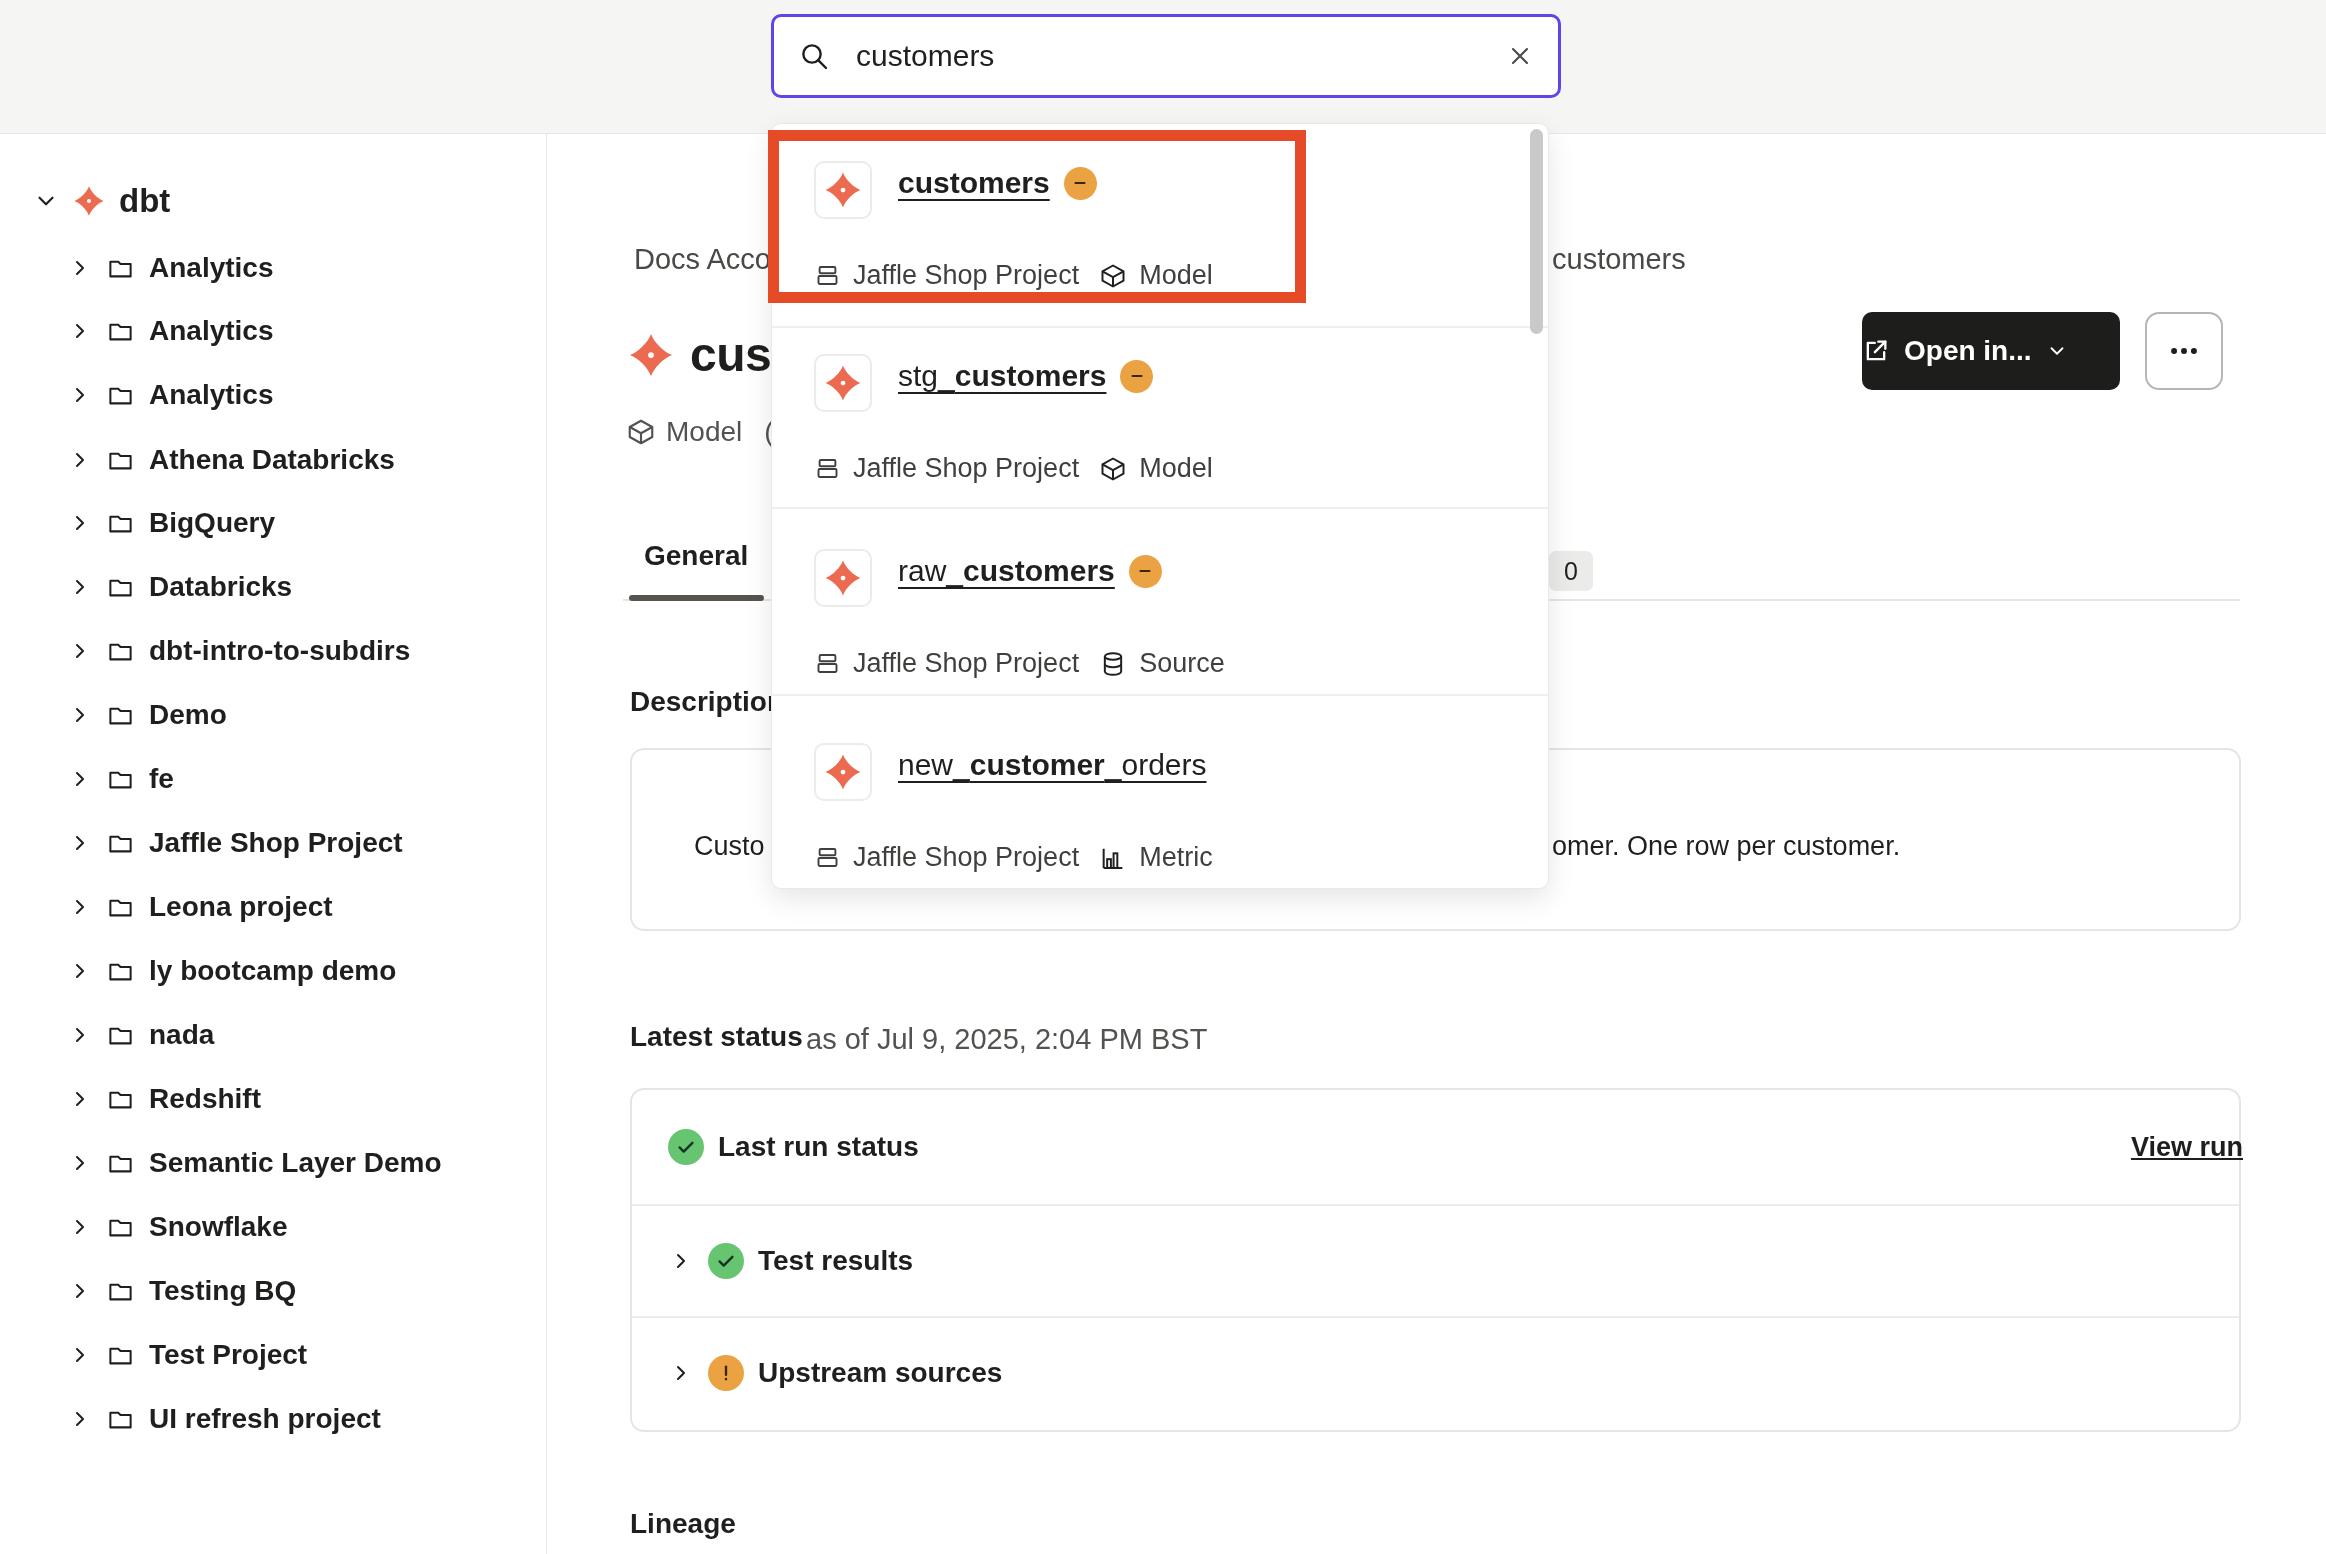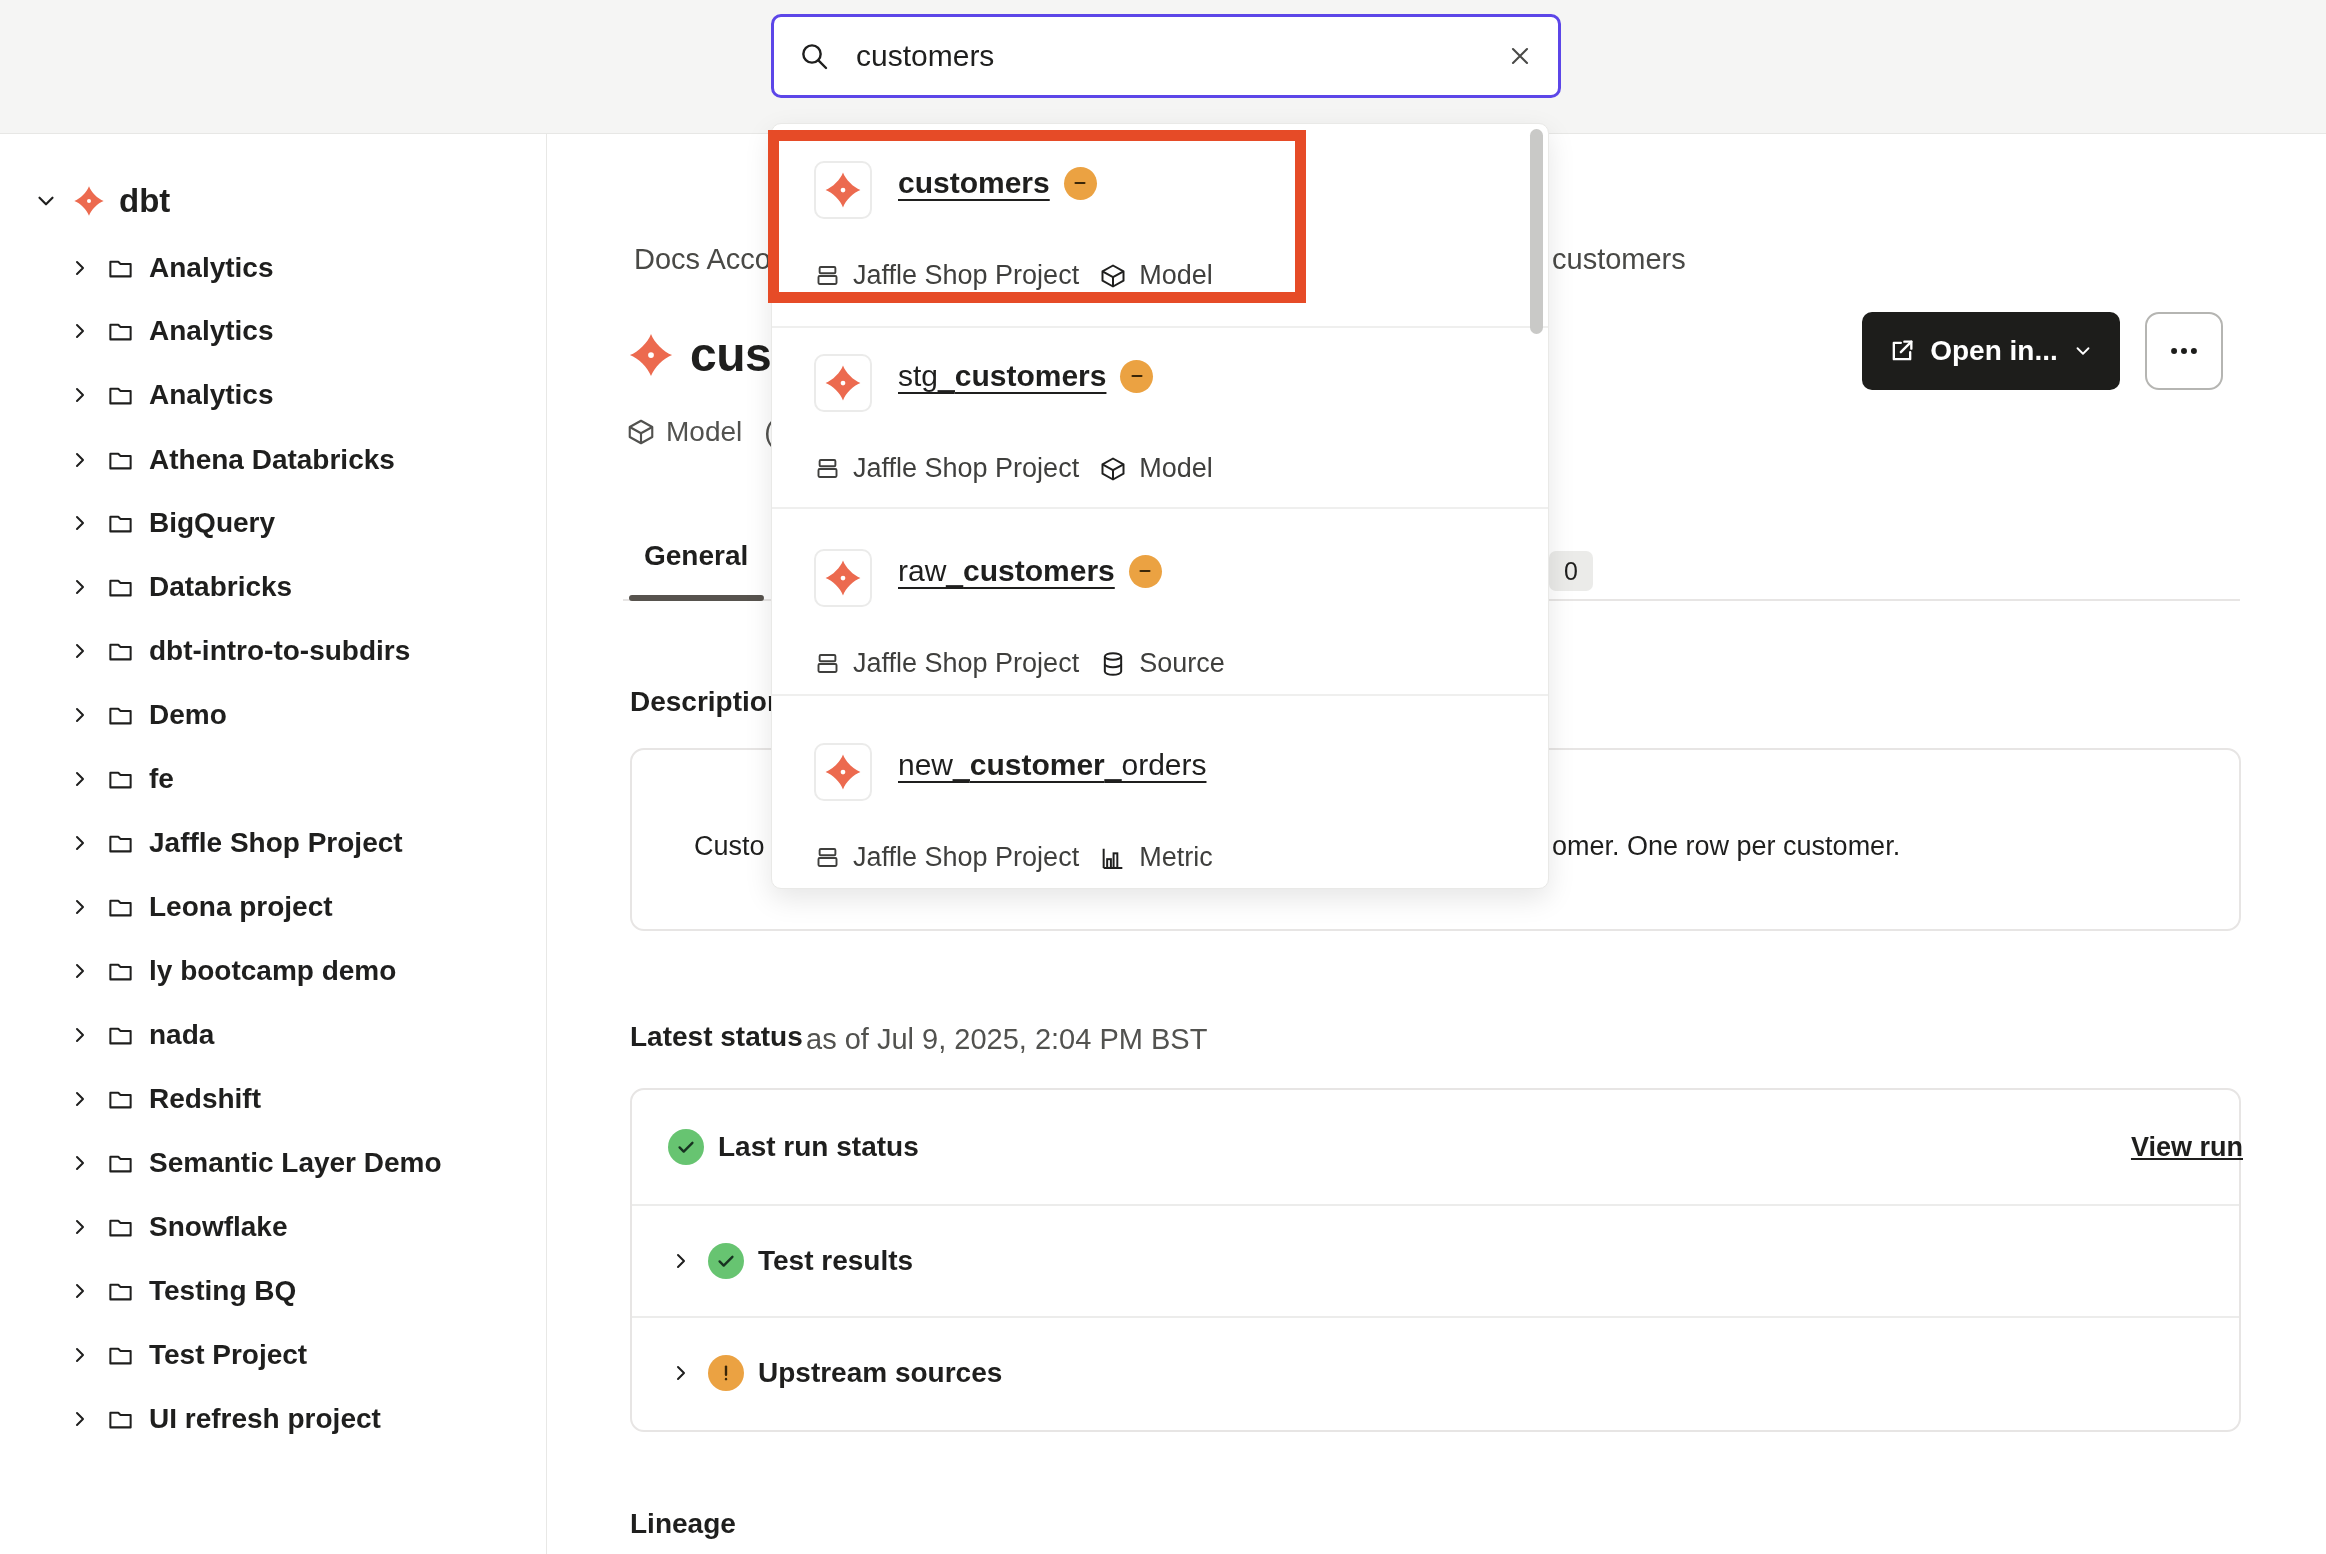--- a/index.html
+++ b/index.html
@@ -60,21 +60,21 @@
   .badge{width:33px;height:33px;border-radius:50%;background:#eba242;display:flex;align-items:center;justify-content:center;}
   .r-meta{position:absolute;left:42px;top:108px;display:flex;align-items:center;gap:12px;font-size:27px;color:#3f3f3d;white-space:nowrap;}
   .r-div{position:absolute;left:0;width:100%;height:2px;background:#efefee;}
   .scroll-thumb{position:absolute;right:5px;top:5px;width:13px;height:205px;background:#c9c9c7;border-radius:7px;}
 
   
   .annotation{left:768px;top:130px;width:538px;height:173px;border:11px solid #e64b27;box-sizing:border-box;z-index:7;pointer-events:none;}
 
   
   .open-btn{left:1862px;top:312px;width:258px;height:78px;background:#1d1d1b;border-radius:10px;z-index:1;
-            display:flex;align-items:center;justify-content:center;gap:14px;color:#fff;font-size:28px;font-weight:600;cursor:pointer;}
+            display:flex;align-items:center;gap:14px;color:#fff;font-size:28px;font-weight:600;cursor:pointer;}
   .more-btn{left:2145px;top:312px;width:78px;height:78px;background:#fff;border:2px solid #b5b5b2;border-radius:14px;z-index:1;
             display:flex;align-items:center;justify-content:center;box-sizing:border-box;cursor:pointer;}
 </style>
 </head>
 <body>
 
 <div class="stage">
 
   <div class="abs topbar"></div>
 

